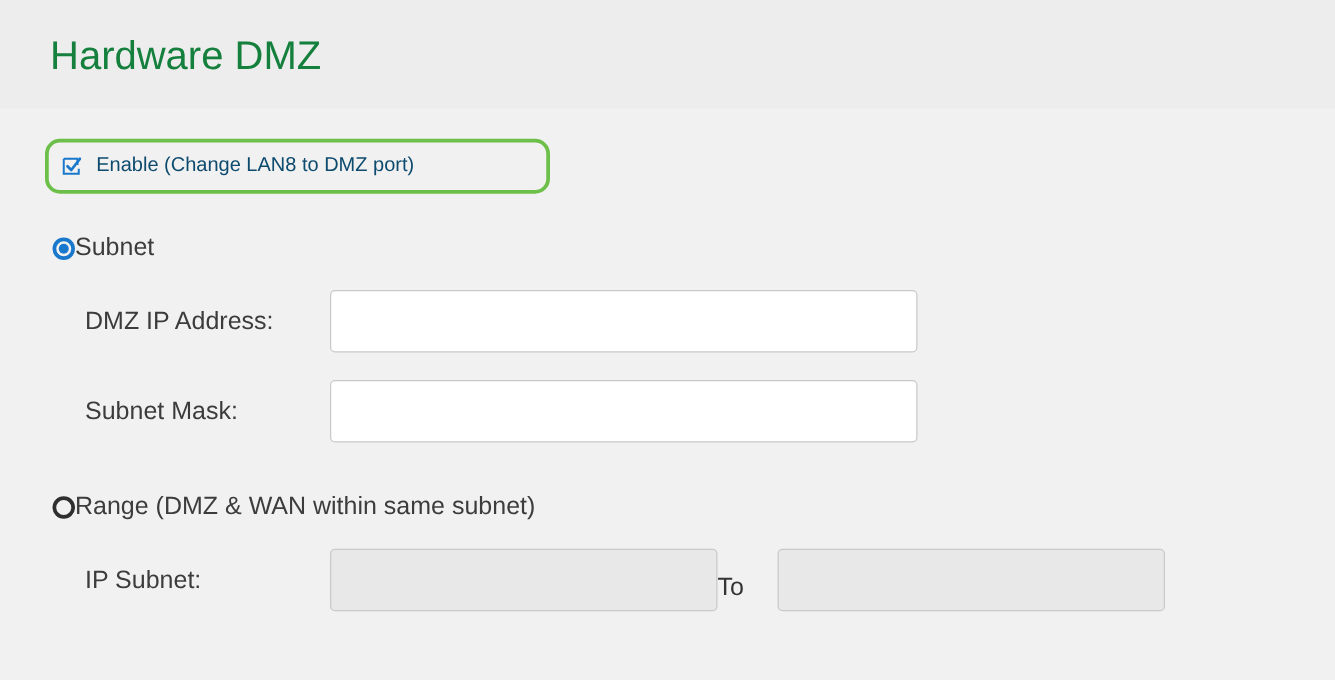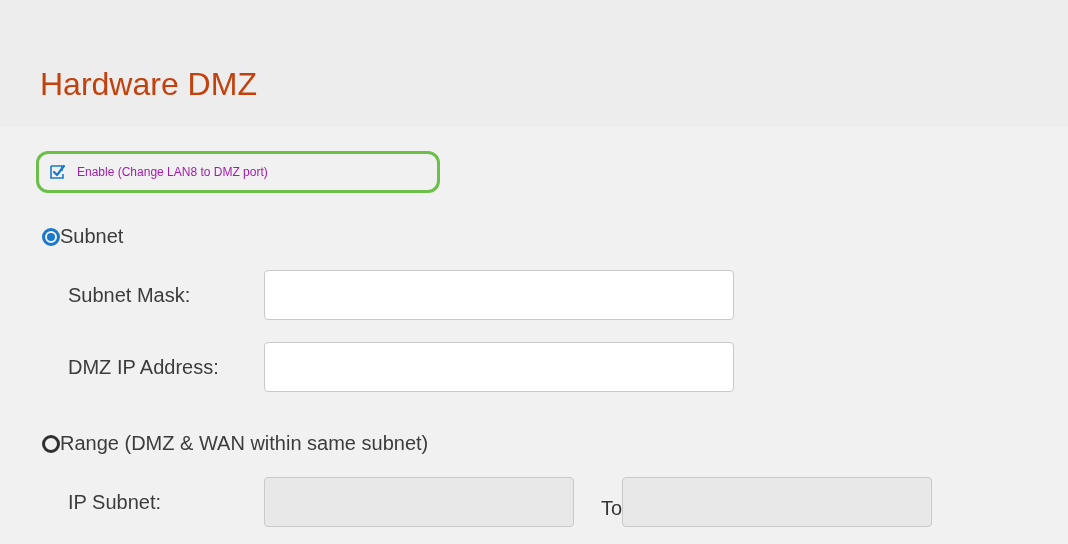--- a/index.html
+++ b/index.html
@@ -11,22 +11,21 @@
       height: 544px;
       overflow: hidden;
     }
     .header {
       padding: 26px 40px 24px 40px;
       background: #ededed;
     }
     .header h1 {
       font-weight: 400;
       font-size: 32px;
-      color: #c2410c;
-      margin-top: 40px;
+      color: #15803d;
     }
     .content {
       padding: 24px 36px 0 36px;
     }
     .highlight-box {
       display: inline-flex;
       align-items: center;
       padding: 10px 16px 10px 10px;
       border: 3px solid #6cc04a;
       border-radius: 12px;
@@ -38,22 +37,22 @@
       height: 16px;
       display: inline-flex;
       align-items: center;
       justify-content: center;
       color: #1a78cc;
       position: relative;
       top: 0px;
     }
     .checkbox-custom svg { display: block; }
     .enable-label {
-      font-size: 12px;
-      color: #a21caf;
+      font-size: 16px;
+      color: #0c4a6e;
     }
     .option-row {
       display: flex;
       align-items: center;
       margin-top: 32px;
       padding-left: 6px;
     }
     .radio {
       width: 18px;
       height: 18px;
@@ -103,21 +102,21 @@
       padding: 0 10px;
       width: 470px;
     }
     .text-input.small { width: 310px; }
     .text-input.disabled {
       background: #e8e8e8;
       cursor: not-allowed;
     }
     .to-label {
       width: 48px;
-      text-align: right;
+      text-align: left;
       font-size: 20px;
       margin-top: 12px;
     }
   </style>
 </head>
 <body>
 
 <div class="header">
   <h1>Hardware DMZ</h1>
 </div>
@@ -136,25 +135,25 @@
   </div>
 
   
   <div class="option-row">
     <span class="radio selected"></span>
     <span class="option-label">Subnet</span>
   </div>
 
   <div class="field-rows">
     <div class="field-row">
-      <span class="field-label">Subnet Mask:</span>
+      <span class="field-label">DMZ IP Address:</span>
       <input type="text" class="text-input" value="" style="">
     </div>
     <div class="field-row">
-      <span class="field-label">DMZ IP Address:</span>
+      <span class="field-label">Subnet Mask:</span>
       <input type="text" class="text-input" value="" style="">
     </div>
   </div>
 
   
   <div class="option-row" style="margin-top:40px;">
     <span class="radio unselected"></span>
     <span class="option-label">Range (DMZ &amp; WAN within same subnet)</span>
   </div>
 

